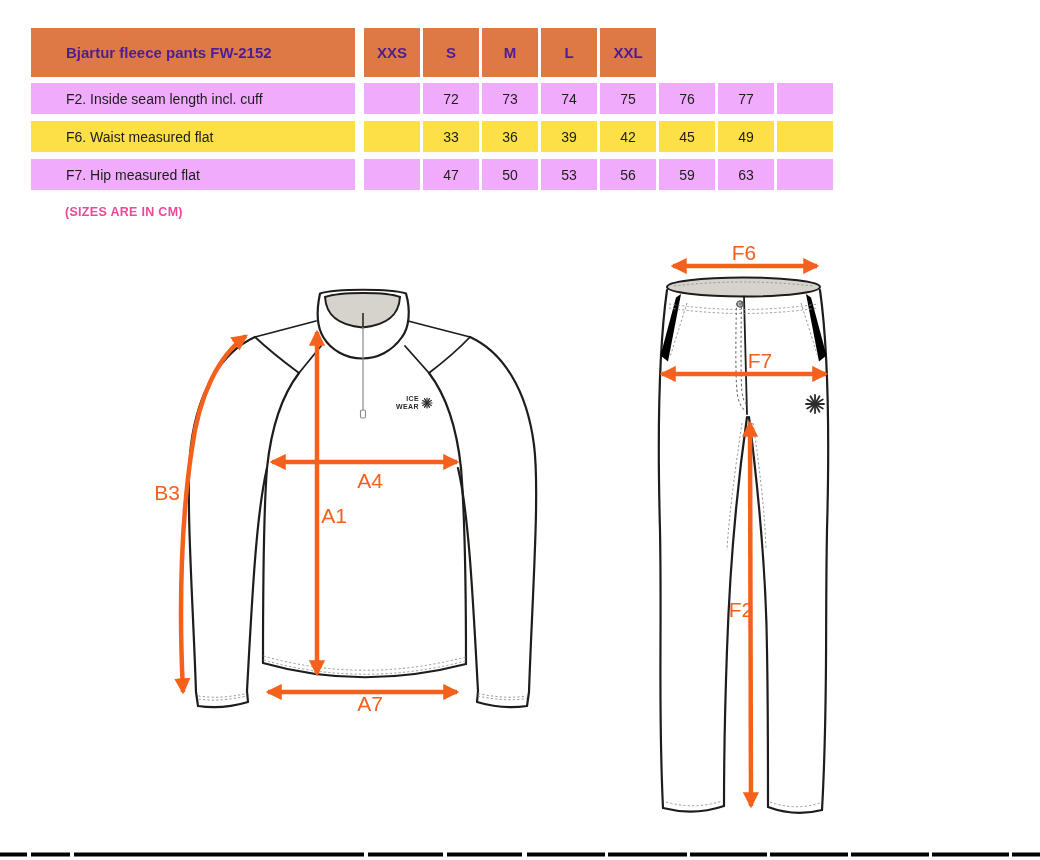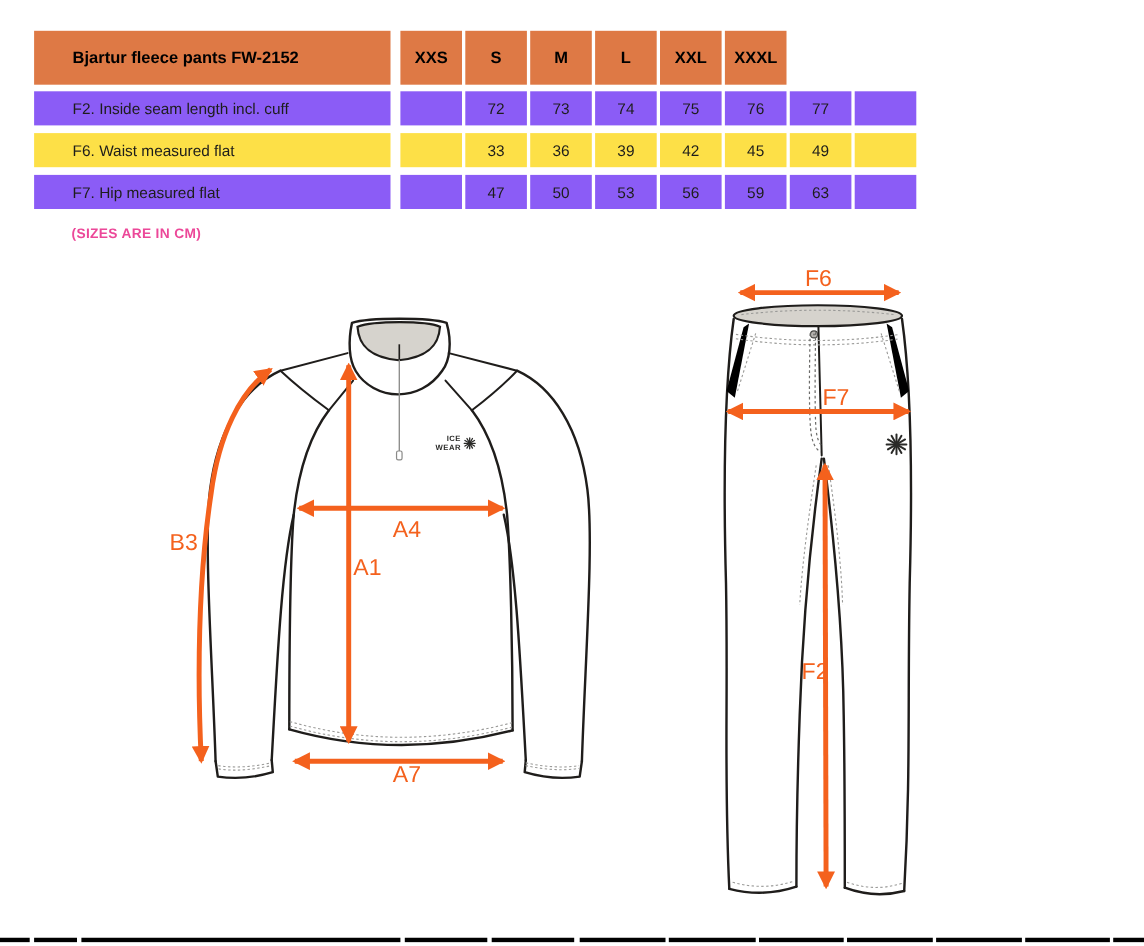--- a/index.html
+++ b/index.html
@@ -8,23 +8,23 @@
     font-family:"Liberation Sans",sans-serif;
   }
   .size-table{position:absolute;left:31px;top:28px;}
   .t-row{display:flex;}
   .t-header{margin-bottom:6px;}
   .t-datarow{margin-bottom:7px;}
   .cell{box-sizing:border-box;display:flex;align-items:center;}
   .label-cell{width:324px;margin-right:9px;padding-left:35px;}
   .size-cell{width:56px;justify-content:center;}
   .size-cell + .size-cell{margin-left:3px;}
-  .t-header .cell{height:49px;background:#DE7945;color:#000000;font-weight:bold;font-size:15px;}
+  .t-header .cell{height:49px;background:#DE7945;color:#4c1d95;font-weight:bold;font-size:15px;}
   .t-datarow .cell{height:31px;font-size:14px;color:#1d1d1b;}
-  .row-dark .cell{background:#8b5cf6;}
+  .row-dark .cell{background:#f0abfc;}
   .row-light .cell{background:#fde047;}
   .sizes-note{
     position:absolute;left:65px;top:205px;color:#ec4899;
     font-size:12.5px;font-weight:bold;letter-spacing:0.3px;
   }
   svg.diagram{position:absolute;left:0;top:230px;width:1040px;height:630px;}
   .outline{fill:none;stroke:#1f1d1b;stroke-width:2.2;stroke-linecap:round;stroke-linejoin:round;}
   .seam{fill:none;stroke:#1f1d1b;stroke-width:1.8;stroke-linecap:round;stroke-linejoin:round;}
   .stitch{fill:none;stroke:#9a9a98;stroke-width:1;stroke-dasharray:2.2 2.2;}
   .flystitch{fill:none;stroke:#6b6b69;stroke-width:1.1;stroke-dasharray:2.4 2.4;}
@@ -39,21 +39,20 @@
 <body>
 
 <div class="size-table">
   <div class="t-row t-header">
     <div class="cell label-cell">Bjartur fleece pants FW-2152</div>
     <div class="cell size-cell">XXS</div>
     <div class="cell size-cell">S</div>
     <div class="cell size-cell">M</div>
     <div class="cell size-cell">L</div>
     <div class="cell size-cell">XXL</div>
-    <div class="cell size-cell">XXXL</div>
   </div>
 
   <div class="t-row t-datarow row-dark">
     <div class="cell label-cell">F2. Inside seam length incl. cuff</div>
     <div class="cell size-cell"></div>
     <div class="cell size-cell">72</div>
     <div class="cell size-cell">73</div>
     <div class="cell size-cell">74</div>
     <div class="cell size-cell">75</div>
     <div class="cell size-cell">76</div>

